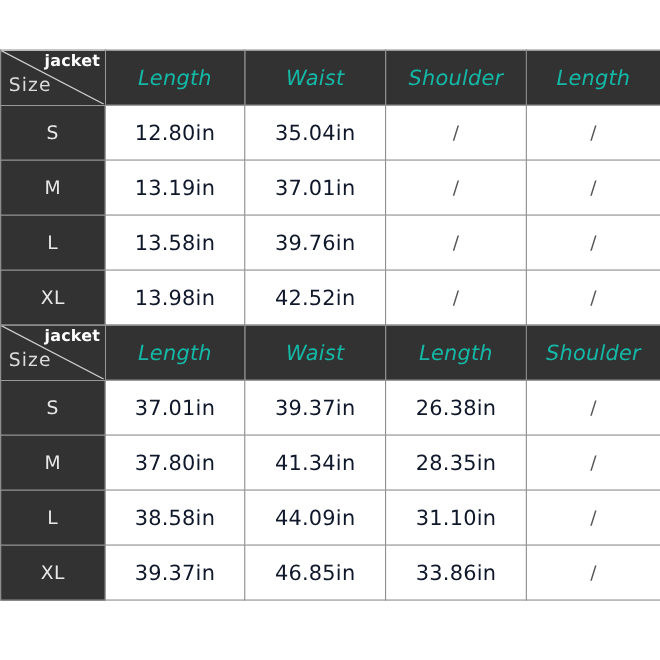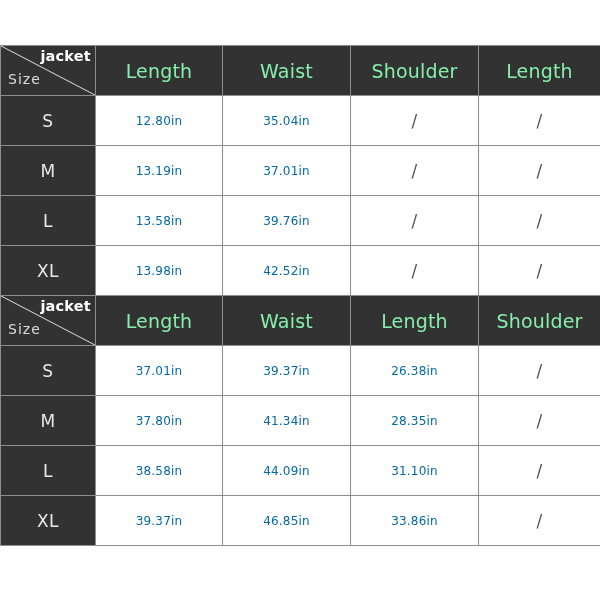--- a/index.html
+++ b/index.html
@@ -53,34 +53,35 @@
     background: #323232;
     color: #e8e8e8;
     border-color: #8d8d8d;
   }
 
   
   .hdr {
     height: 55px;
     font-size: 19px;
     letter-spacing: 0.2px;
-    color: #86efac;
+    color: #14b8a6;
+    font-style: italic;
   }
 
   
   .sizecell {
     font-size: 17px;
     letter-spacing: 0.5px;
   }
 
   
   .val {
     background: #ffffff;
-    color: #0369a1;
-    font-size: 12px;
+    color: #0f172a;
+    font-size: 19px;
     letter-spacing: 0.2px;
   }
 
   .val.slash {
     font-size: 17px;
     color: #565656;
   }
 
   
   .corner {
@@ -104,21 +105,21 @@
     font-size: 14.5px;
     font-weight: bold;
     color: #ffffff;
     letter-spacing: 0.2px;
     line-height: 1.2;
   }
   .corner .szlabel {
     position: absolute;
     left: 7px;
     bottom: 7px;
-    font-size: 14px;
+    font-size: 17px;
     color: #dcdcdc;
     letter-spacing: 1px;
     line-height: 1.2;
   }
 
   
   .table-two { margin-top: -1px; }
 </style>
 </head>
 <body>

